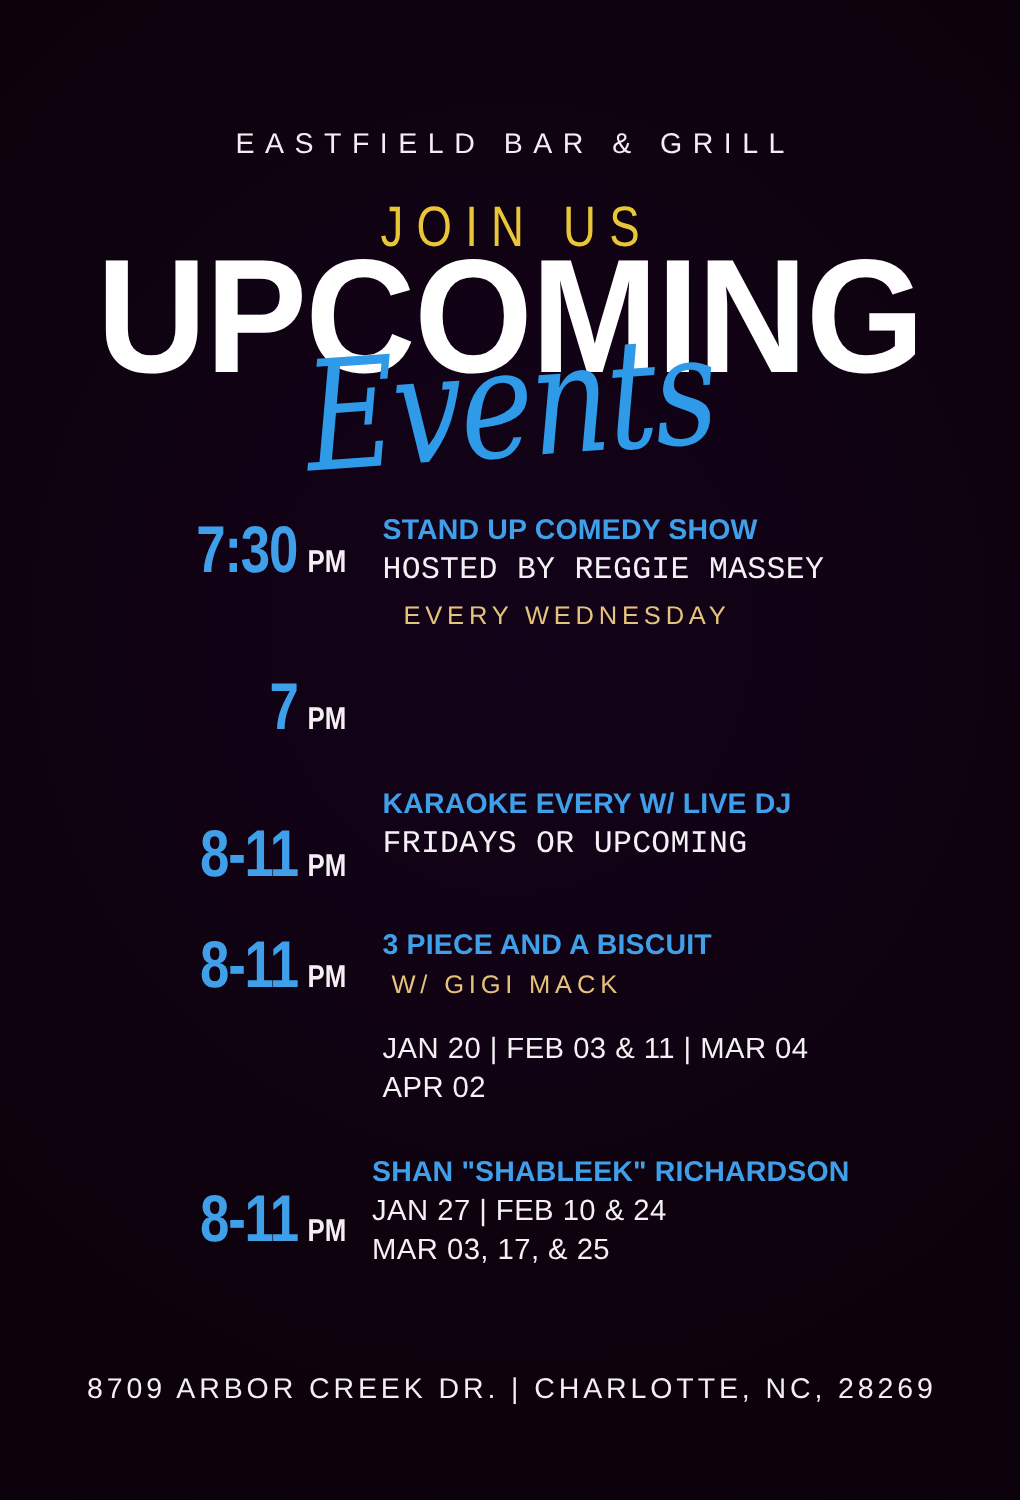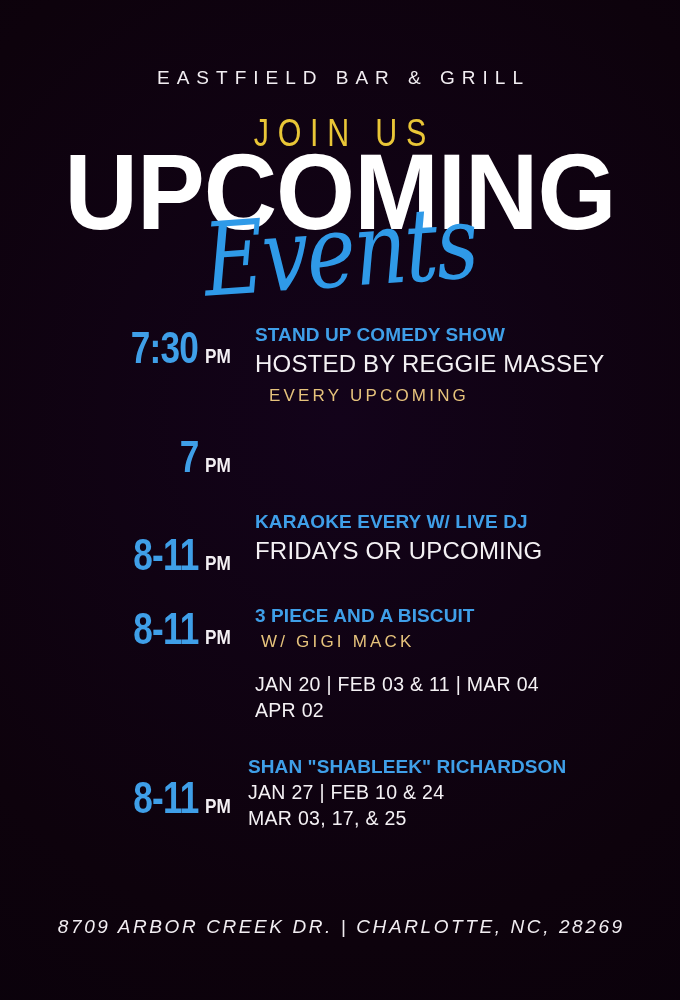--- a/index.html
+++ b/index.html
@@ -24,21 +24,21 @@
   }
 
   
   .venue {
     text-align: center;
     color: #f2eef2;
     font-size: 19px;
     font-weight: 400;
     letter-spacing: 7.0px;
     text-indent: 7px;
-    padding-top: 68px;
+    padding-top: 87px;
     line-height: 1;
     font-family: "Liberation Sans", sans-serif;
   }
 
   .join-us {
     text-align: center;
     color: #e9c637;
     font-size: 38px;
     font-weight: 300;
     letter-spacing: 11px;
@@ -132,26 +132,26 @@
     font-size: 19px;
     font-weight: 700;
     letter-spacing: 0.1px;
     line-height: 1.12;
     font-family: "Liberation Sans", sans-serif;
     white-space: nowrap;
   }
 
   .ev-sub {
     color: #f4f1f4;
-    font-size: 24px;
+    font-size: 21px;
     font-weight: 400;
     letter-spacing: 0.2px;
     line-height: 1.32;
     margin-top: 3px;
-    font-family: Liberation Sans, sans-serif;
+    font-family: Liberation Mono, monospace;
     white-space: nowrap;
   }
 
   .ev-gold {
     color: #e6c37c;
     font-size: 17px;
     font-weight: 400;
     letter-spacing: 3.2px;
     line-height: 1.3;
     margin-top: 5px;
@@ -193,21 +193,20 @@
     left: 0;
     right: 0;
     bottom: 62px;
     text-align: center;
     color: #f2eef2;
     font-size: 19px;
     font-weight: 400;
     letter-spacing: 2.6px;
     text-indent: 2.6px;
     font-family: "Liberation Sans", sans-serif;
-    font-style: italic;
   }
 </style>
 </head>
 <body>
 
 <div class="poster">
 
   <div class="venue">EASTFIELD BAR &amp; GRILL</div>
 
   <div class="join-us">JOIN US</div>
@@ -218,21 +217,21 @@
 
   <div class="events">
 
     <div class="event-row row-1">
       <div class="time-cell">
         <span class="time-num">7:30</span><span class="time-suffix">PM</span>
       </div>
       <div class="info-cell">
         <div class="ev-title">STAND UP COMEDY SHOW</div>
         <div class="ev-sub">HOSTED BY REGGIE MASSEY</div>
-        <div class="ev-gold indent-1">EVERY UPCOMING</div>
+        <div class="ev-gold indent-1">EVERY WEDNESDAY</div>
       </div>
     </div>
 
     <div class="event-row row-2">
       <div class="time-cell">
         <span class="time-num">7</span><span class="time-suffix">PM</span>
       </div>
     </div>
 
     <div class="event-row row-3">

